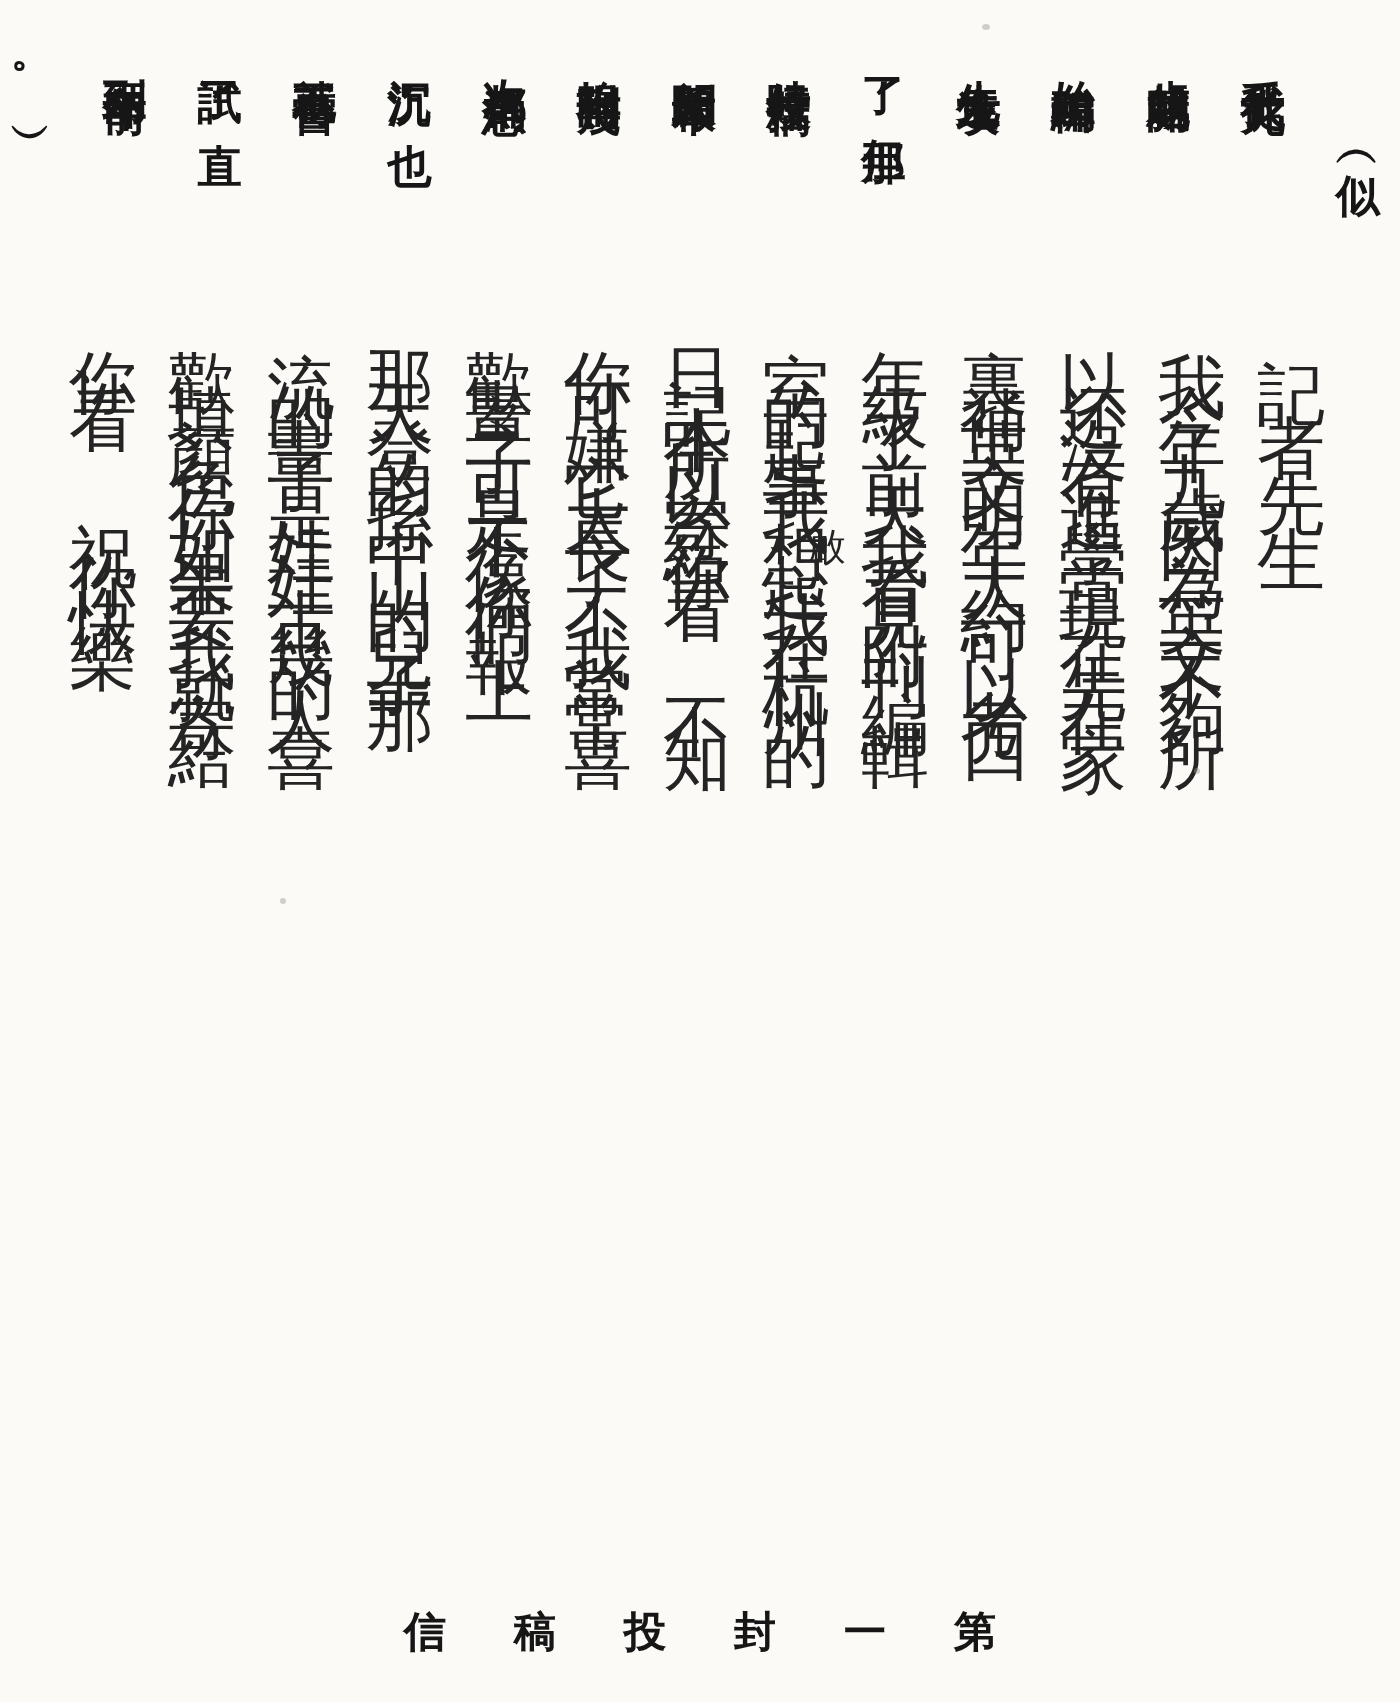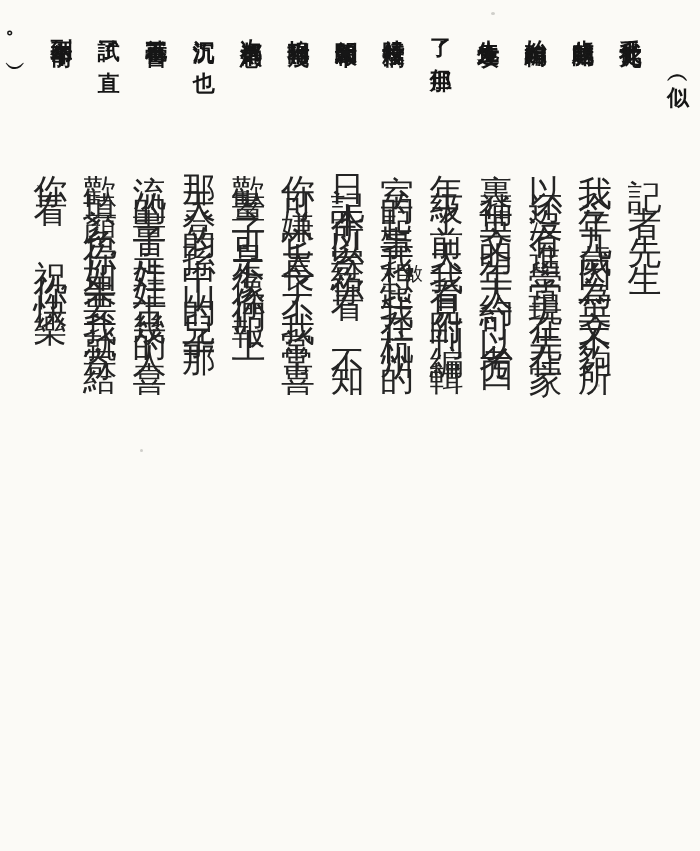--- a/index.html
+++ b/index.html
@@ -128,18 +128,19 @@
     <div class="lcol">你可嫌它太長了不我常常喜</div>
     <div class="lcol tight">歡畫々子可是不像你們報上</div>
     <div class="lcol">那天登的孫中山的兒子那一</div>
     <div class="lcol">流的畫子是娃娃古幾的人喜</div>
     <div class="lcol">歡填顏色你如果要我就寄給</div>
     <div class="lcol">你看、祝你快樂</div>
   </div>
 
   <div class="correction">啟</div>
 
+  <div class="caption">信稿投封一第</div>
 
   <div class="speck s1"></div>
   <div class="speck s2"></div>
   <div class="speck s3"></div>
 
 </div>
 
 </body></html>

